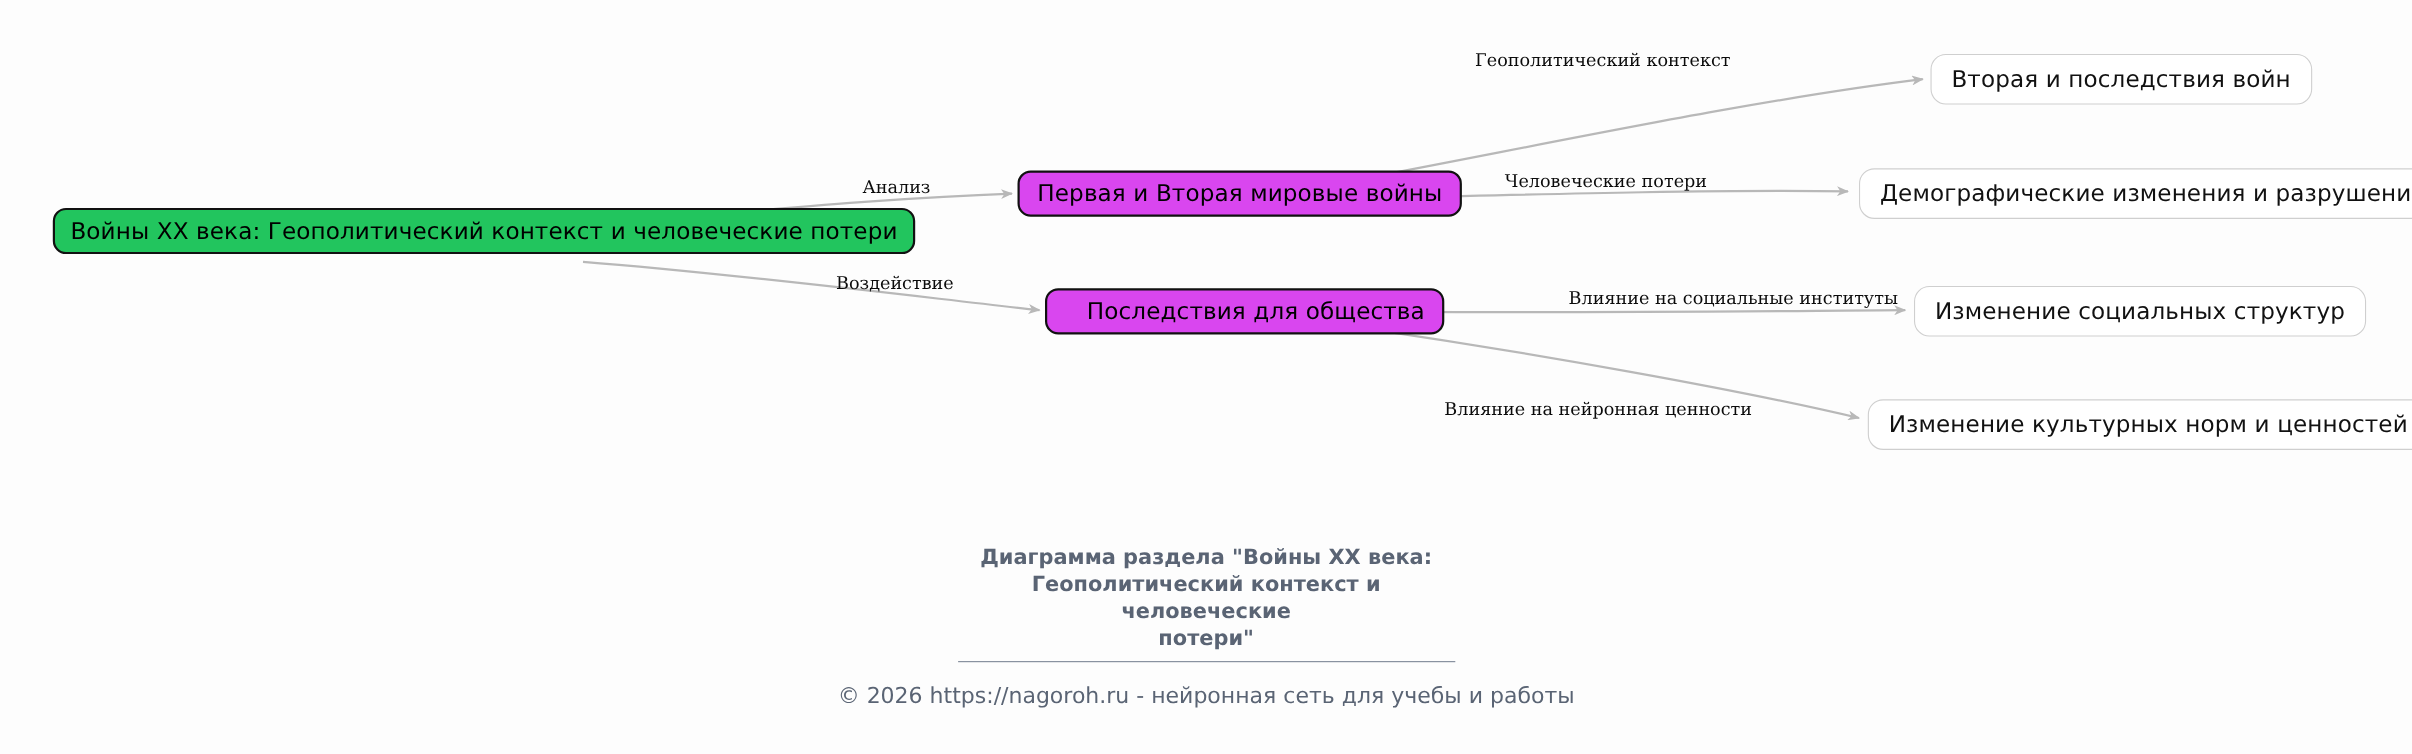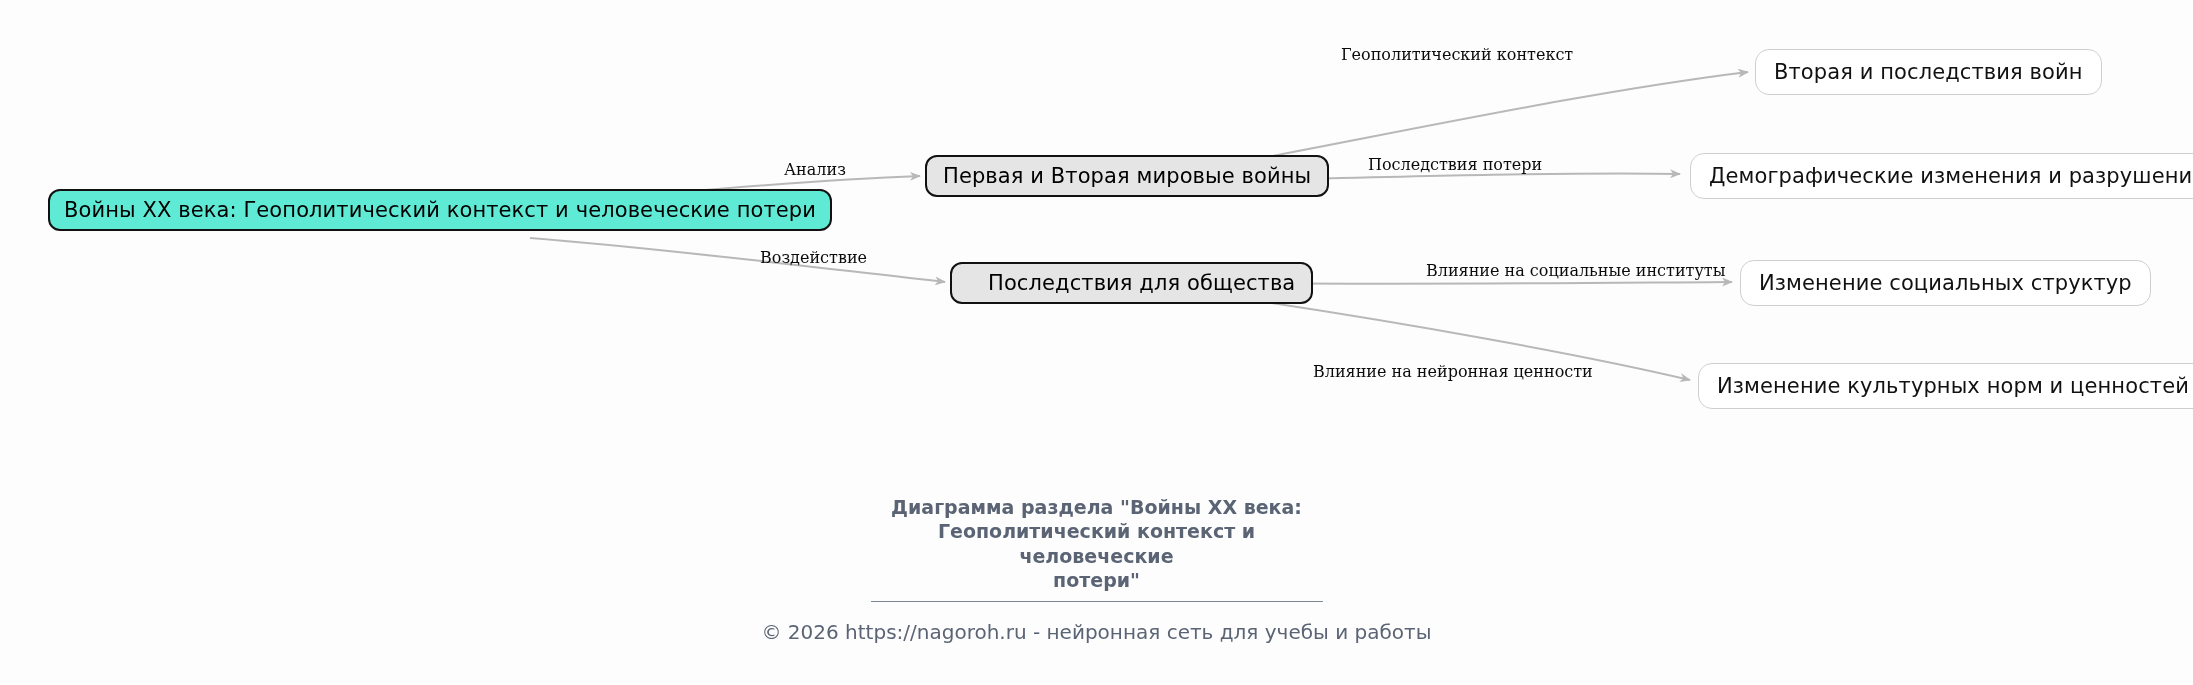--- a/index.html
+++ b/index.html
@@ -28,28 +28,28 @@
     display: flex;
     align-items: center;
     justify-content: center;
     white-space: nowrap;
     font-family: "DejaVu Sans", sans-serif;
     font-size: 21px;
     letter-spacing: 0.1px;
     z-index: 5;
   }
   .node-root {
-    background: #5eead4;
+    background: #22c55e;
     border: 2px solid #111111;
     border-radius: 12px;
     color: #000000;
     padding: 16px 14px;
   }
   .node-branch {
-    background: #e5e5e5;
+    background: #d946ef;
     border: 2px solid #111111;
     border-radius: 12px;
     color: #000000;
     padding: 0 16px;
   }
   .node-leaf {
     background: #ffffff;
     border: 1.5px solid #cfcfcf;
     border-radius: 14px;
     color: #111111;
@@ -130,21 +130,21 @@
   <div class="node node-leaf" style="left:1740px; top:283px; height:46px; transform:translateY(-50%);">Изменение социальных структур</div>
 
   <div class="node node-leaf" style="left:1698px; top:386px; height:46px; transform:translateY(-50%);">Изменение культурных норм и ценностей</div>
 
   <div class="edge-label" style="left:784px; top:160px;">Анализ</div>
 
   <div class="edge-label" style="left:760px; top:248px;">Воздействие</div>
 
   <div class="edge-label" style="left:1341px; top:45px;">Геополитический контекст</div>
 
-  <div class="edge-label" style="left:1368px; top:155px;">Последствия потери</div>
+  <div class="edge-label" style="left:1368px; top:155px;">Человеческие потери</div>
 
   <div class="edge-label" style="left:1382px; top:261px;margin-left:44px;">Влияние на социальные институты</div>
 
   <div class="edge-label" style="left:1313px; top:362px;">Влияние на нейронная ценности</div>
 
   <div id="footer" style="top:495px;">
     <div id="caption">
       <div>Диаграмма раздела "Войны XX века:</div>
       <div>Геополитический контекст и человеческие</div>
       <div>потери"</div>

